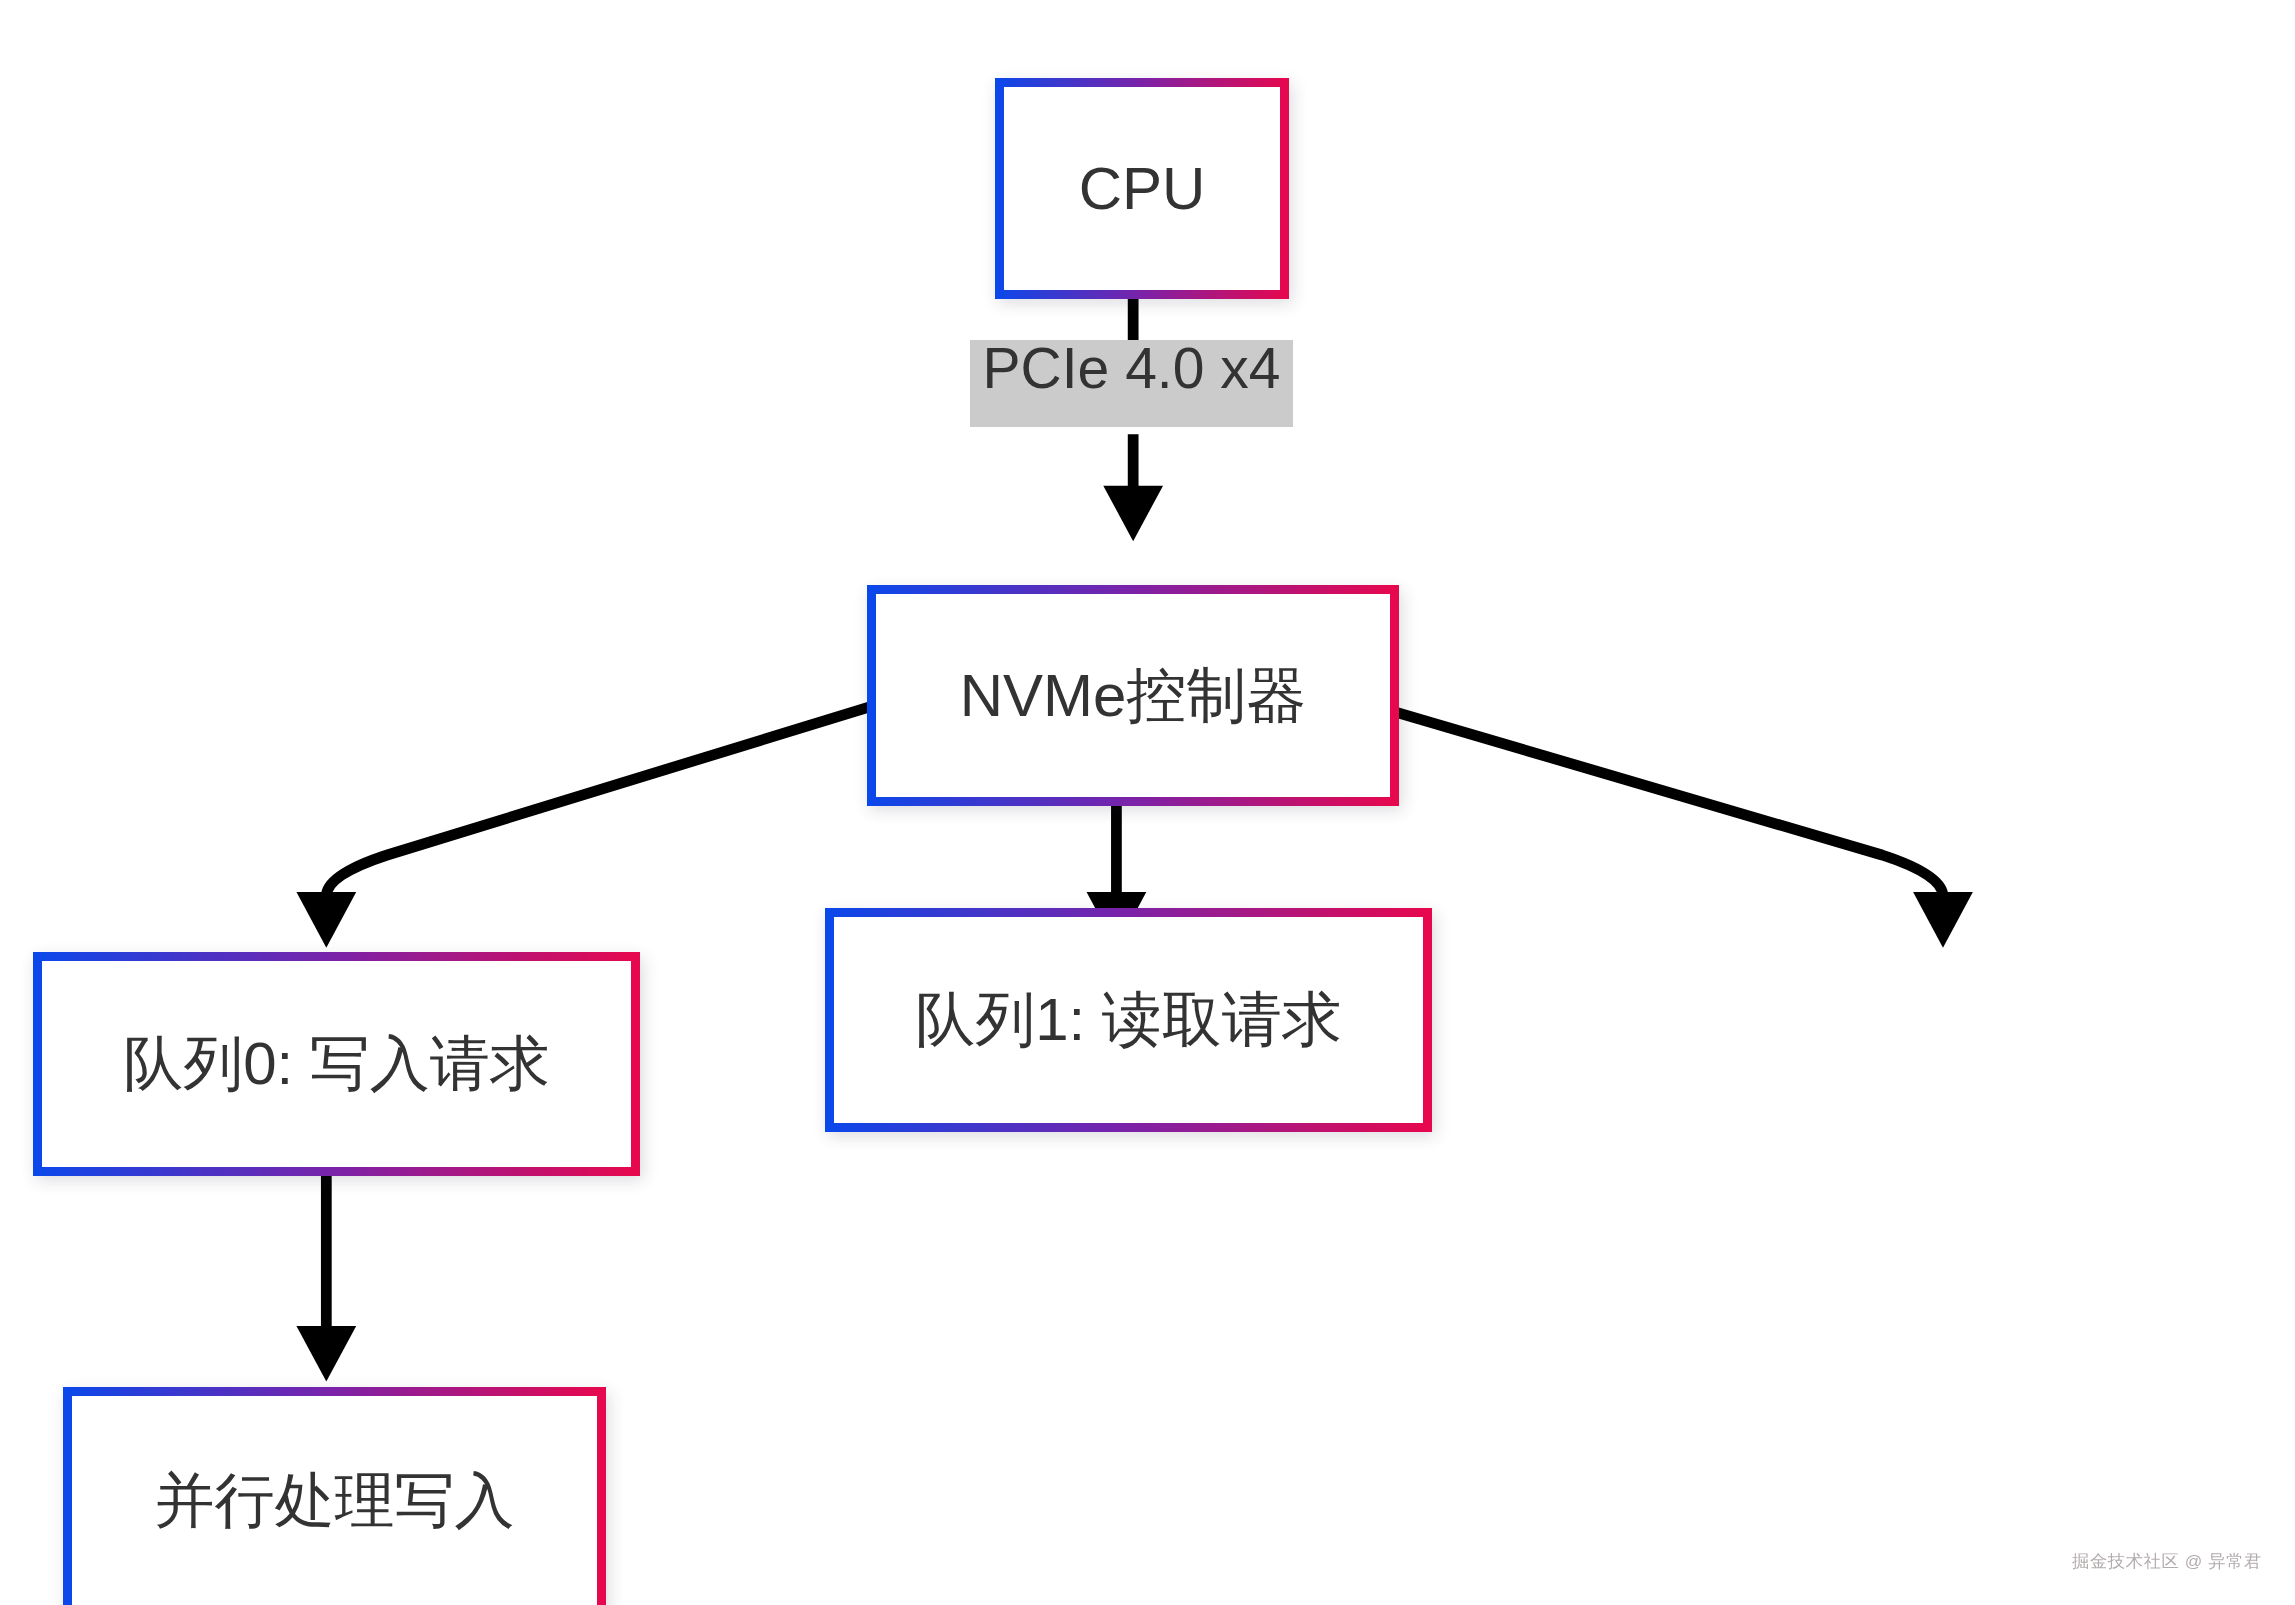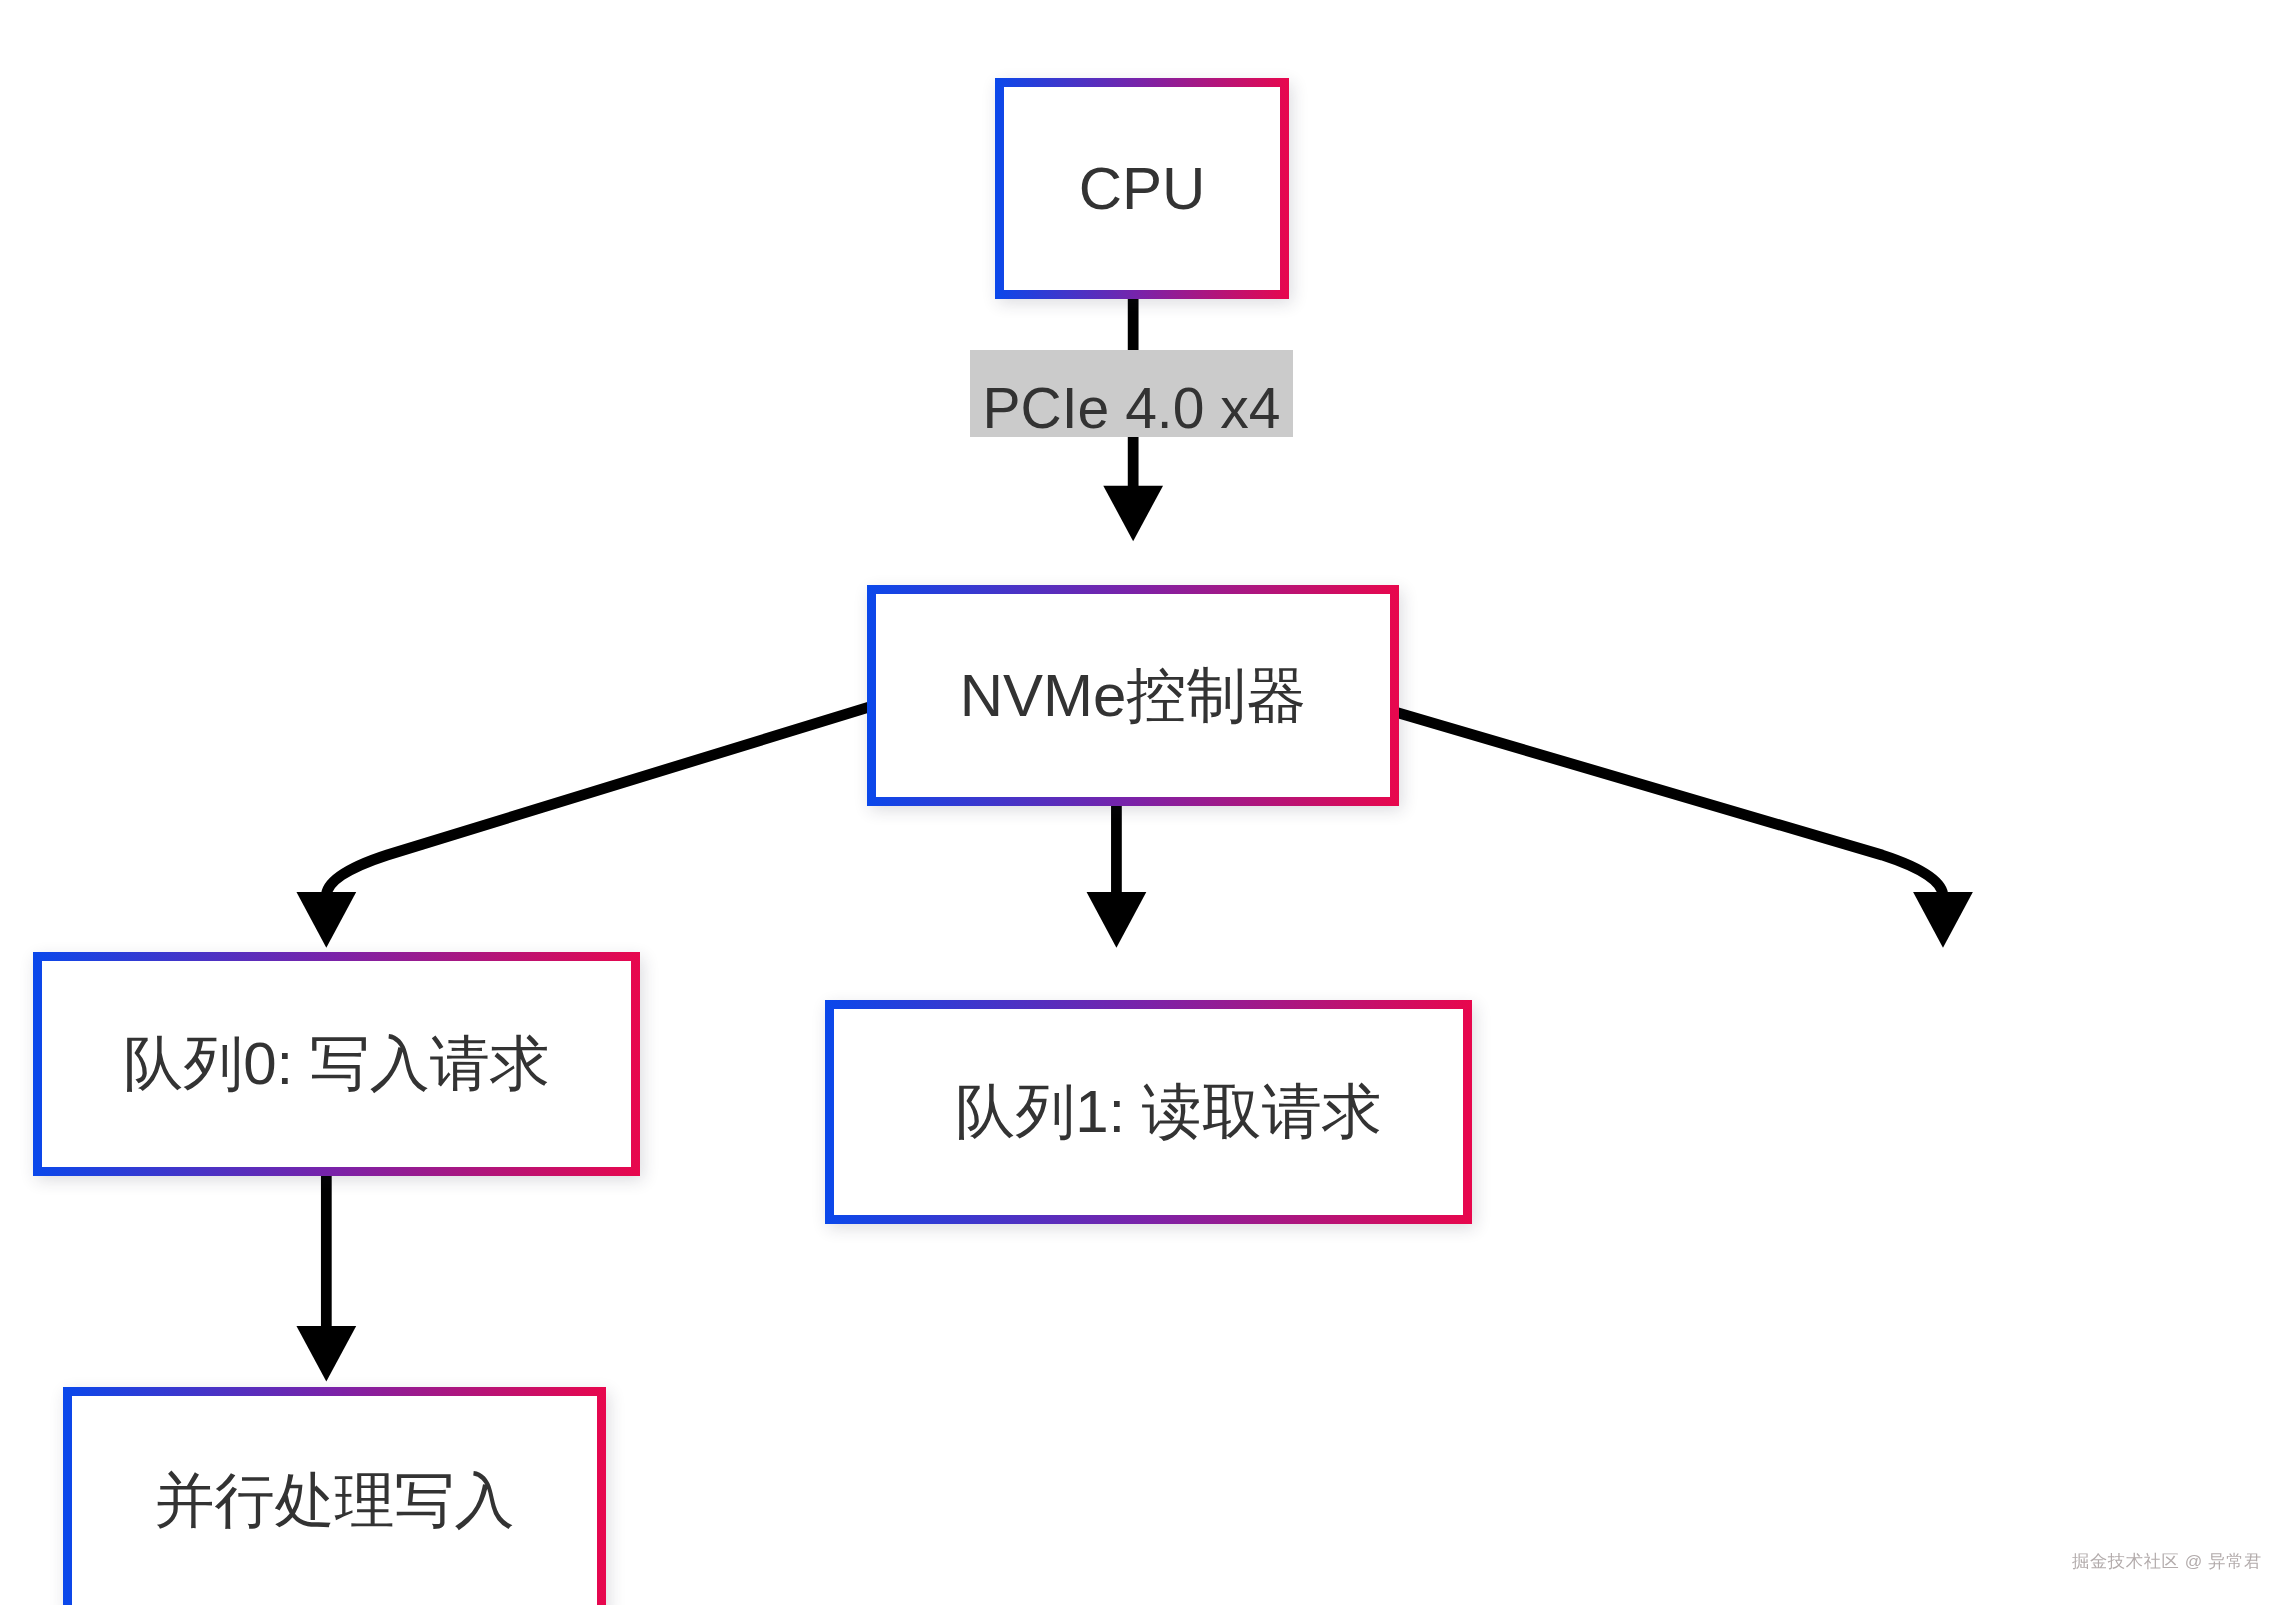--- a/index.html
+++ b/index.html
@@ -34,29 +34,29 @@
     align-items: center;
     justify-content: center;
     color: var(--text, #333333);
     font-size: 60px;
     line-height: 1;
     white-space: nowrap;
   }
   #node-cpu      { left: 995px; top: 35px;   width: 276px;  height: 203px; margin-top: 43px; }
   #node-nvme     { left: 867px; top: 541px;  width: 514px;  height: 203px; margin-top: 44px; }
   #node-queue0   { left: 33px;   top: 952px; width: 589px;  height: 206px; }
-  #node-queue1   { left: 825px; top: 1000px; width: 589px;  height: 206px; padding-left: 40px; }
+  #node-queue1   { left: 825px; top: 908px; width: 589px;  height: 206px; }
   #node-queue2   { left: 1618px; top: 952px; width: 652px; height: 206px; }
   #node-parallel { left: 63px;  top: 1387px; width: 525px;  height: 209px; }
   #node-pcie {
     position: absolute;
-    left: 970px; top: 350px; width: 323px; height: 87px;
+    left: 970px; top: 340px; width: 323px; height: 87px;
     background: var(--pcie-bg, #cbcbcb);
     display: flex;
-    align-items: flex-end;
+    align-items: flex-start;
     justify-content: center;
     color: var(--text, #333333);
     font-size: 57px;
     line-height: 1;
     white-space: nowrap;
   }
   #watermark {
     position: absolute;
     top: 1549px;
     right: 33px;

